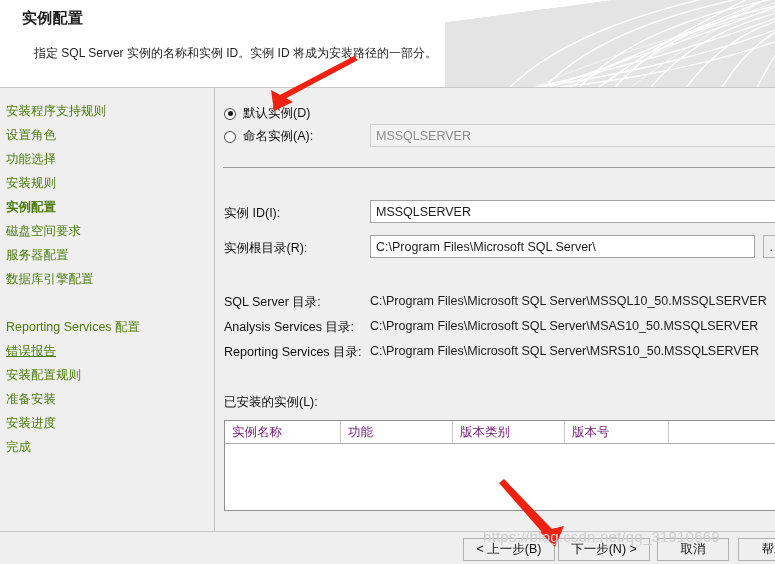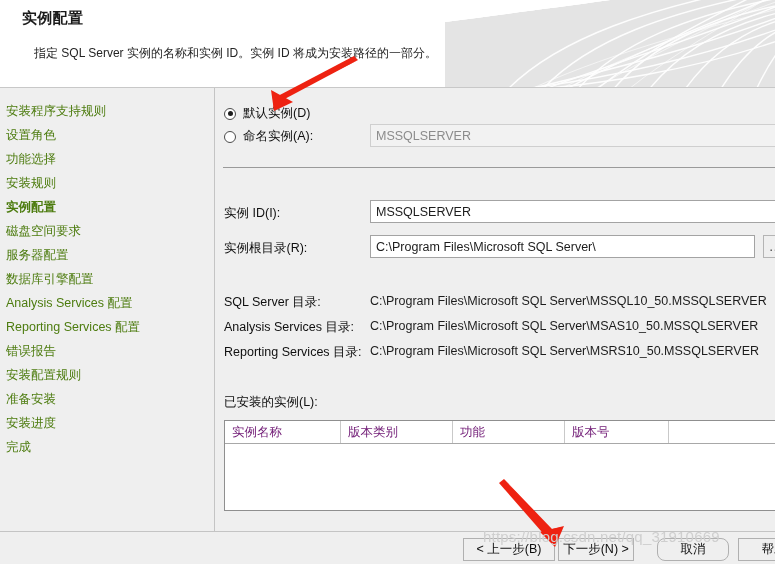--- a/index.html
+++ b/index.html
@@ -331,23 +331,22 @@
 
   <div class="sidebar" id="sidebar">
       <div class="nav-item" style="top: 16px;">安装程序支持规则</div>
       <div class="nav-item" style="top: 40px;">设置角色</div>
       <div class="nav-item" style="top: 64px;">功能选择</div>
       <div class="nav-item" style="top: 88px;">安装规则</div>
       <div class="nav-item current" style="top: 112px;">实例配置</div>
       <div class="nav-item" style="top: 136px;">磁盘空间要求</div>
       <div class="nav-item" style="top: 160px;">服务器配置</div>
       <div class="nav-item" style="top: 184px;">数据库引擎配置</div>
-      <div class="nav-item" style="top: 208px;">Analysis Services 配置</div>
       <div class="nav-item" style="top: 232px;">Reporting Services 配置</div>
-      <div class="nav-item" style="top: 256px;">错误报告</div>
+      <div class="nav-item" style="top: 256px; text-decoration: underline;">错误报告</div>
       <div class="nav-item" style="top: 280px;">安装配置规则</div>
       <div class="nav-item" style="top: 304px;">准备安装</div>
       <div class="nav-item" style="top: 328px;">安装进度</div>
       <div class="nav-item" style="top: 352px;">完成</div>
     </div>
   <div class="sidebar-divider"></div>
 
   <div class="content">
 
     <div class="radio-row" style="left:9px; top:17px;">
@@ -377,34 +376,34 @@
         <div class="field-value" style="left: 155px; top: 231px;">C:\Program Files\Microsoft SQL Server\MSAS10_50.MSSQLSERVER</div>
         <div class="field-label" style="left: 9px; top: 256px;">Reporting Services 目录:</div>
         <div class="field-value" style="left: 155px; top: 256px;">C:\Program Files\Microsoft SQL Server\MSRS10_50.MSSQLSERVER</div>
       </div>
 
     <div class="field-label" style="left:9px; top:306px;">已安装的实例(L):</div>
 
     <div class="grid" style="left:9px; top:332px; width:556px; height:91px;">
       <div class="grid-head" id="grid-head">
           <div class="th" style="width: 116px;">实例名称</div>
+          <div class="th" style="width: 112px;">功能</div>
           <div class="th" style="width: 112px;">版本类别</div>
-          <div class="th" style="width: 112px;">功能</div>
           <div class="th" style="width: 104px;">版本号</div>
         </div>
       <div class="grid-body"></div>
     </div>
 
   </div>
 
   <div class="footer">
     <div class="footer-rule"></div>
     <button class="btn" style="left:417px; top:7px; width:92px;">&lt; 上一步(B)</button>
-    <button class="btn" style="left:512px; top:7px; width:76px;">下一步(N) &gt;</button>
-    <button class="btn" style="left:611px; top:7px; width:72px;border-radius:8px;">取消</button>
+    <button class="btn" style="left:512px; top:7px; width:92px;">下一步(N) &gt;</button>
+    <button class="btn" style="left:611px; top:7px; width:72px;">取消</button>
     <button class="btn" style="left:692px; top:7px; width:72px;">帮助</button>
   </div>
 
   <svg class="arrow-svg" style="left:222px; top:56px;" width="150" height="60" viewBox="0 0 150 60" xmlns="http://www.w3.org/2000/svg">
     <g fill="#ee2211">
       <path d="M136,4 L56,44 L68,46 L52,54 L50,35 L58,40 Z"></path>
       <path d="M136,4 L132,0 L54,41 L57,46 Z"></path>
       <path d="M49,34 L52,55 L71,46 Z"></path>
     </g>
   </svg>

